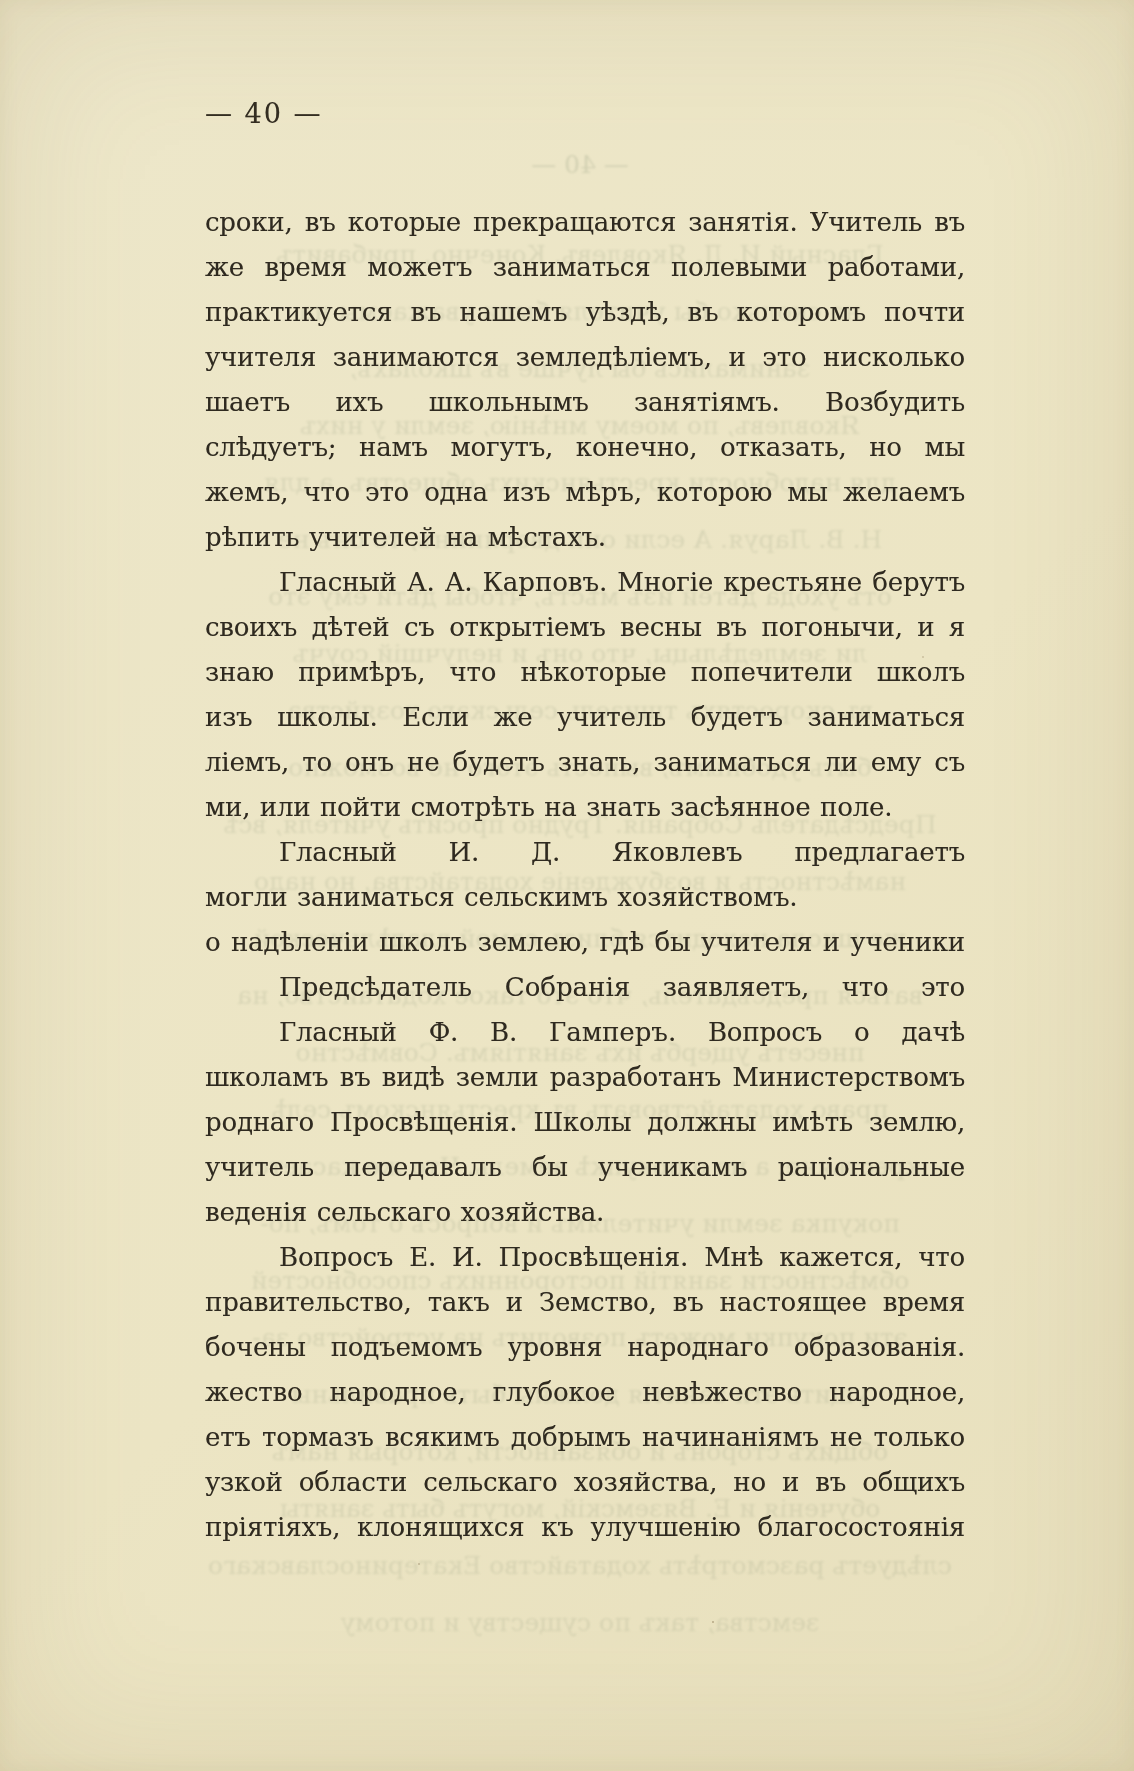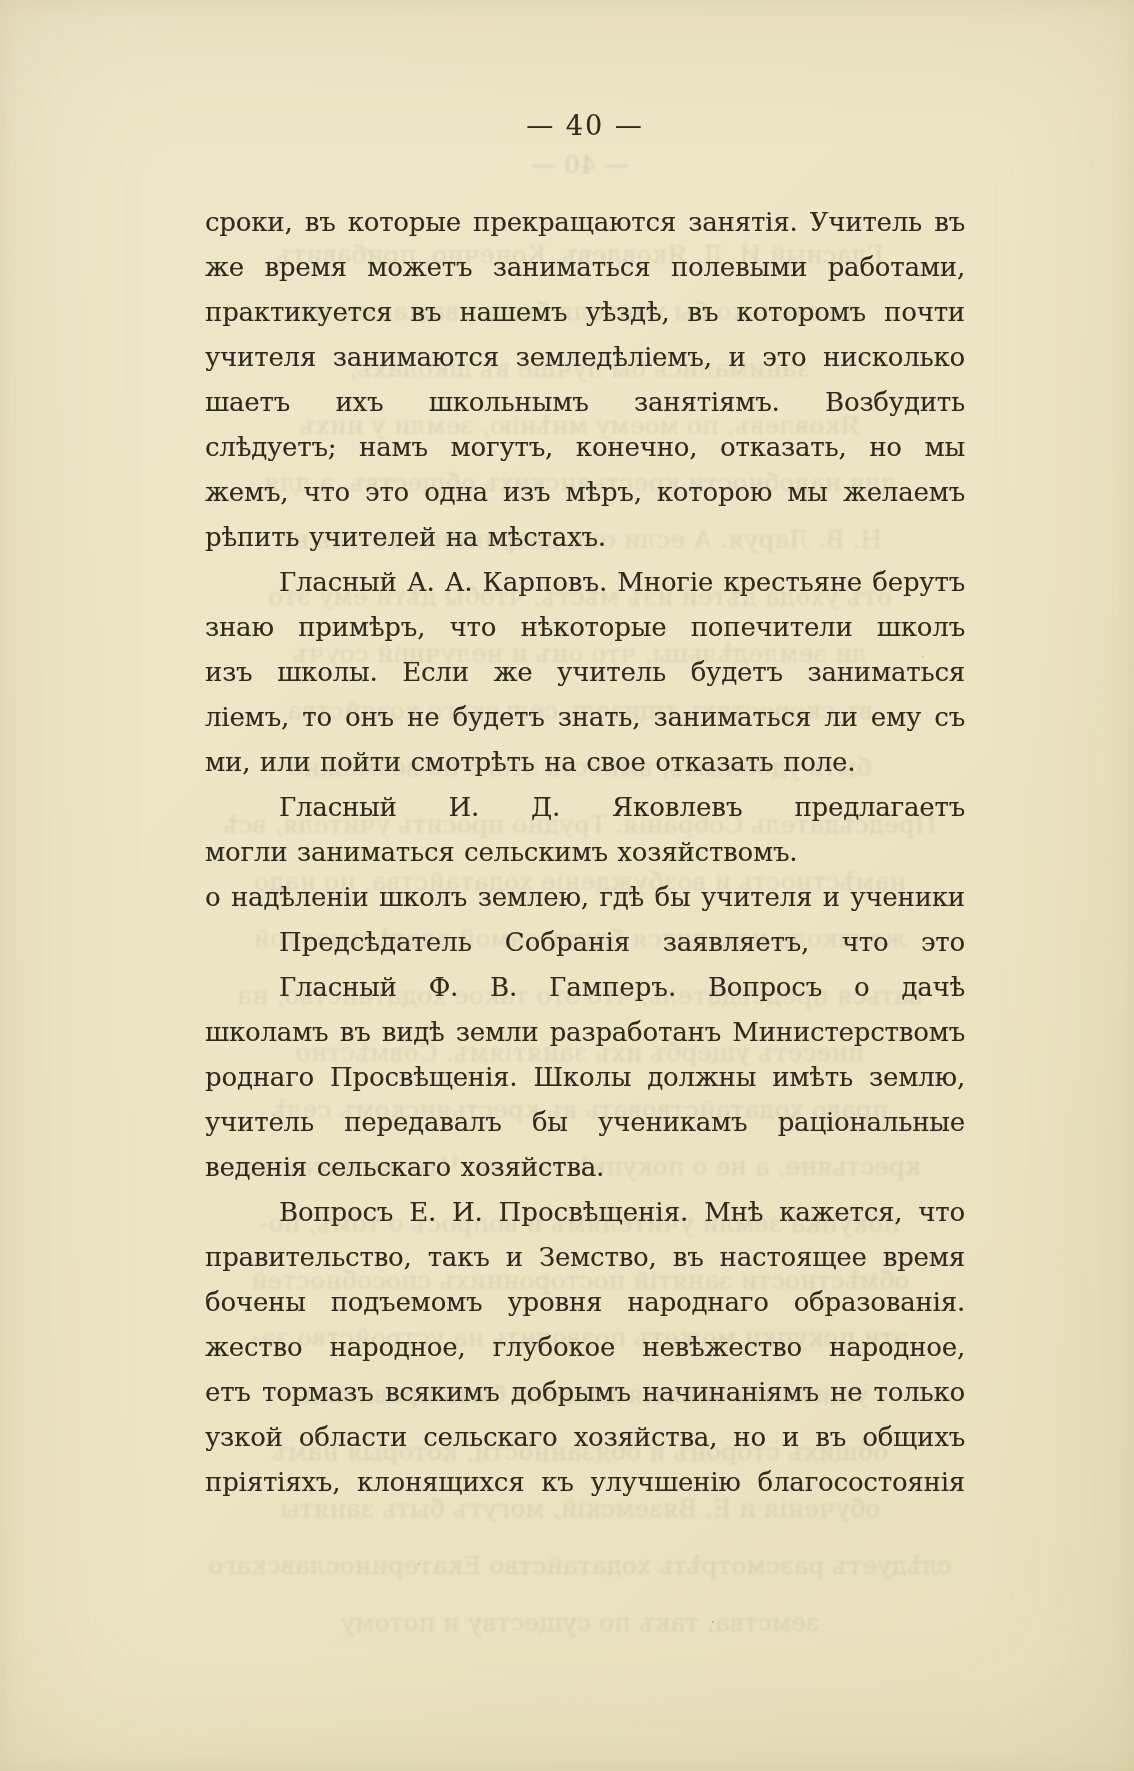--- a/index.html
+++ b/index.html
@@ -25,22 +25,22 @@
   
   .bleed { position: absolute; inset: 0; pointer-events: none; }
   .bleed-line {
     position: absolute; left: 190px; width: 780px;
     transform: scaleX(-1);
     color: #6e7d62; opacity: .15; filter: blur(1.2px);
     font-size: 25px; white-space: nowrap; overflow: hidden; text-align: center;
   }
   .bleed-line.hdr { opacity: .20; }
   .page-header {
-    position: absolute; top: 110px; left: 205px; width: 760px;
-    text-align: center; font-size: 27px; letter-spacing: 2px; color: #332d22;
+    position: absolute; top: 98px; left: 205px; width: 760px;
+    font-size: 27px; letter-spacing: 2px; color: #332d22;
     text-shadow: 0.2px 0.3px 0 rgba(47,42,32,.35);
   }
   .textblock {
     position: absolute; left: 205px; top: 200px; width: 760px;
     font-size: 26px; line-height: 45px; letter-spacing: -0.2px; word-spacing: 1.5px;
     text-shadow: 0.2px 0.3px 0 rgba(47,42,32,.32);
   }
   .line {
     height: 45px; overflow: hidden;
     text-align: justify; text-align-last: justify;
@@ -90,24 +90,25 @@
   <div class="textblock" id="textblock">
       <div class="line"><span class="seg">сроки, въ которые прекращаются занятія. Учитель въ то-</span></div>
       <div class="line"><span class="seg">же время можетъ заниматься полевыми работами, что и</span></div>
       <div class="line"><span class="seg">практикуется въ нашемъ уѣздѣ, въ которомъ почти всѣ</span></div>
       <div class="line"><span class="seg">учителя занимаются земледѣліемъ, и это нисколько не мѣ-</span></div>
       <div class="line"><span class="seg">шаетъ ихъ школьнымъ занятіямъ. Возбудить ходатайство</span></div>
       <div class="line"><span class="seg">слѣдуетъ; намъ могутъ, конечно, отказать, но мы пока-</span></div>
       <div class="line"><span class="seg">жемъ, что это одна изъ мѣръ, которою мы желаемъ ук-</span></div>
       <div class="line flush"><span class="seg">рѣпить учителей на мѣстахъ.</span></div>
       <div class="line indent"><span class="seg">Гласный А. А. </span><span class="speaker">Карповъ</span><span class="seg">. Многіе крестьяне берутъ</span></div>
+      <div class="line"><span class="seg">своихъ дѣтей съ открытіемъ весны въ погонычи, и я</span></div>
       <div class="line"><span class="seg">знаю примѣръ, что нѣкоторые попечители школъ уплачи-</span></div>
       <div class="line"><span class="seg">изъ школы. Если же учитель будетъ заниматься земледѣ-</span></div>
       <div class="line"><span class="seg">ліемъ, то онъ не будетъ знать, заниматься ли ему съ дѣть-</span></div>
-      <div class="line flush"><span class="seg">ми, или пойти смотрѣть на свое отказать поле.</span></div>
+      <div class="line flush"><span class="seg">ми, или пойти смотрѣть на знать засѣянное поле.</span></div>
       <div class="line indent"><span class="seg">Гласный И. Д. </span><span class="speaker">Яковлевъ</span><span class="seg"> предлагаетъ ходатайствовать</span></div>
       <div class="line flush"><span class="seg">могли заниматься сельскимъ хозяйствомъ.</span></div>
       <div class="line"><span class="seg">о надѣленіи школъ землею, гдѣ бы учителя и ученики</span></div>
       <div class="line indent"><span class="speaker">Предсѣдатель Собранія</span><span class="seg"> заявляетъ, что это совсѣмъ</span></div>
       <div class="line indent"><span class="seg">Гласный Ф. В. </span><span class="speaker">Гамперъ</span><span class="seg">. Вопросъ о дачѣ приданаго</span></div>
       <div class="line"><span class="seg">школамъ въ видѣ земли разработанъ Министерствомъ На-</span></div>
       <div class="line"><span class="seg">роднаго Просвѣщенія. Школы должны имѣть землю, гдѣ</span></div>
       <div class="line"><span class="seg">учитель передавалъ бы ученикамъ раціональные способы</span></div>
       <div class="line flush"><span class="seg">веденія сельскаго хозяйства.</span></div>
       <div class="line indent"><span class="seg">Вопросъ Е. И. </span><span class="speaker">Просвѣщенія</span><span class="seg">. Мнѣ кажется, что какъ</span></div>

